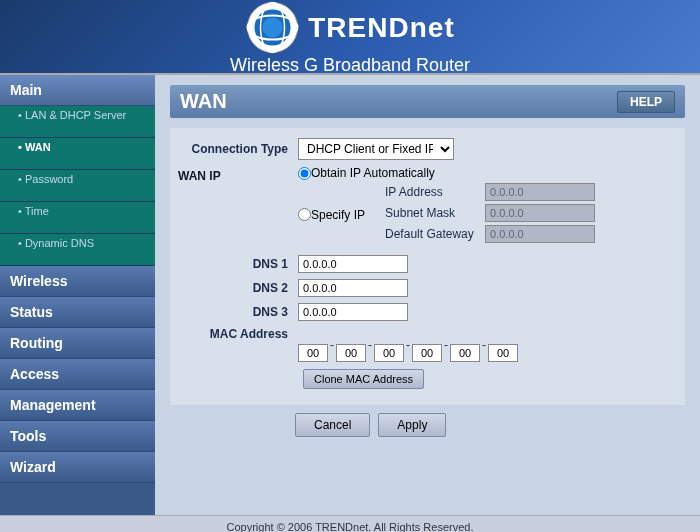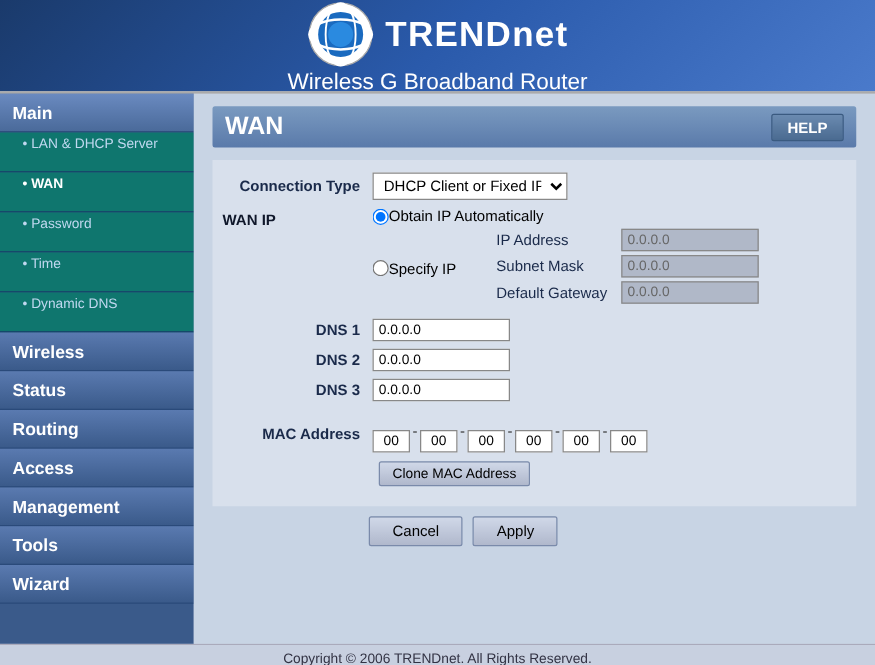--- a/index.html
+++ b/index.html
@@ -166,21 +166,21 @@
     }
     .wan-ip-options {
       flex: 1;
     }
     .wan-ip-row {
       display: flex;
       align-items: center;
       margin-bottom: 3px;
     }
     .ip-fields {
-      margin-left: 32px;
+      margin-left: 20px;
     }
     .ip-field-row {
       display: flex;
       align-items: center;
       margin-bottom: 3px;
     }
     .ip-field-label {
       width: 100px;
       color: #1a2a4a;
       font-size: 12px;
@@ -353,21 +353,21 @@
         <span class="form-label">DNS 2</span>
         <input class="dns-input" type="text" value="0.0.0.0" style="">
       </div>
 
       <div class="form-row">
         <span class="form-label">DNS 3</span>
         <input class="dns-input" type="text" value="0.0.0.0" style="">
       </div>
 
       <div class="form-row" style="align-items:flex-start; flex-direction:column; padding-left:0;">
-        <div style="display:flex; align-items:center;">
+        <div style="display:flex; align-items:flex-start;">
           <span class="form-label">MAC Address</span>
           <div class="mac-row">
             <input class="mac-field" type="text" value="00" style="">
             <span class="mac-sep">-</span>
             <input class="mac-field" type="text" value="00" style="">
             <span class="mac-sep">-</span>
             <input class="mac-field" type="text" value="00" style="">
             <span class="mac-sep">-</span>
             <input class="mac-field" type="text" value="00" style="">
             <span class="mac-sep">-</span>

